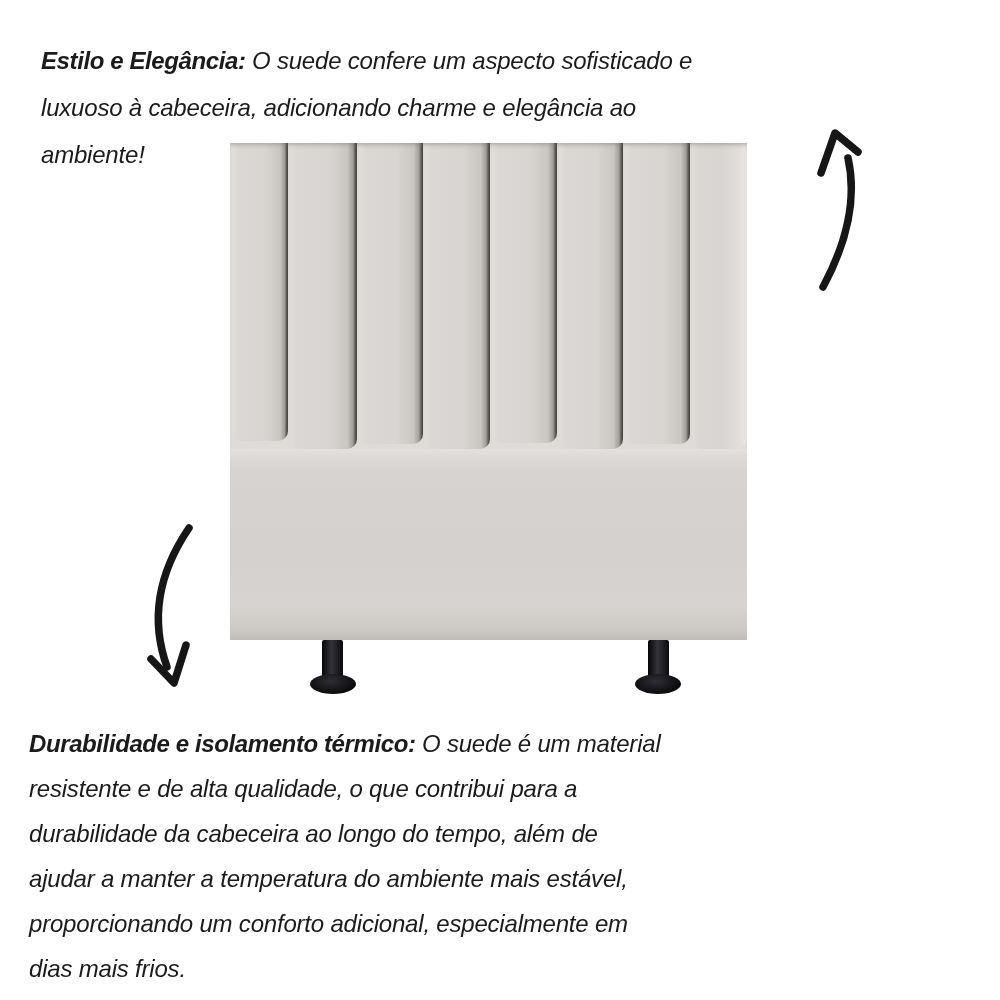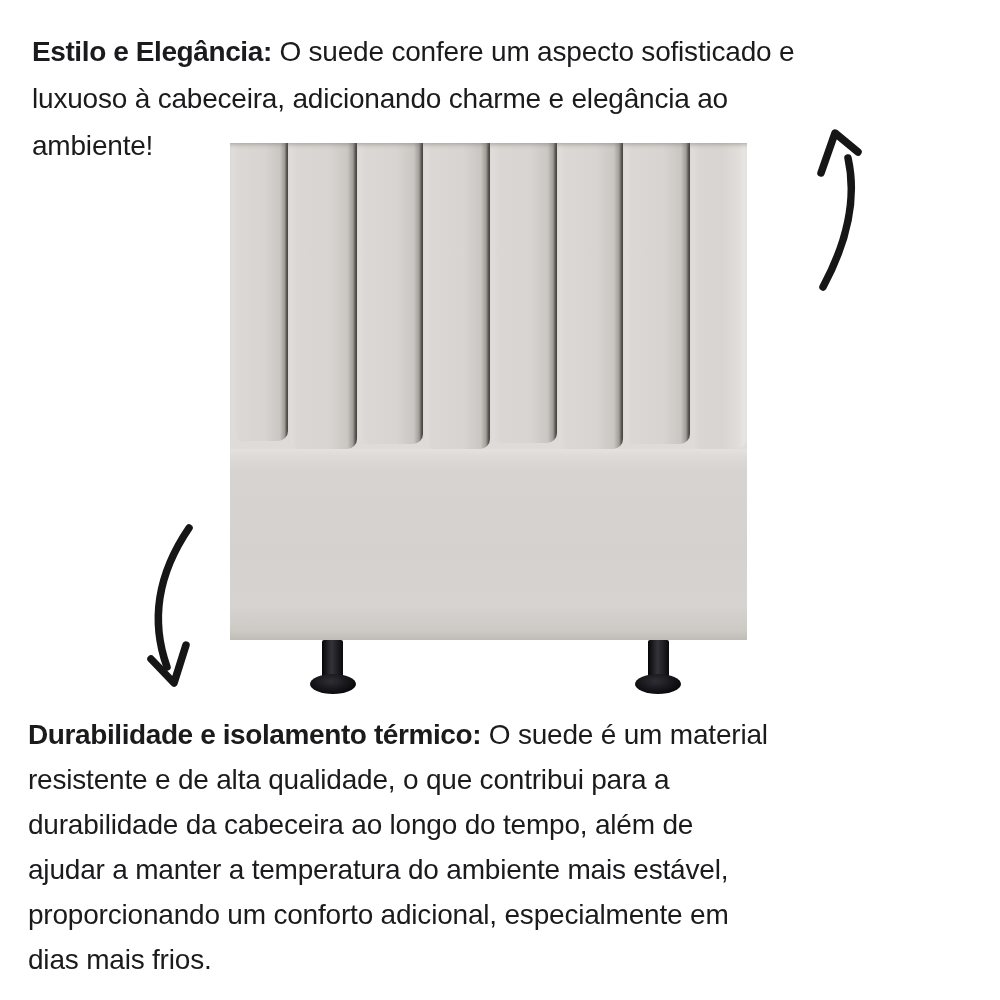--- a/index.html
+++ b/index.html
@@ -6,28 +6,29 @@
   .canvas{
     position:relative;
     width:1000px;height:1000px;
     background:#ffffff;
     overflow:hidden;
     font-family:"Liberation Sans", sans-serif;
     color:#1b1b1d;
   }
   .copy{
     position:absolute;
-    margin:4px;
-    font-size:28px;
+    margin:13px;
+    font-size:24px;
     white-space:pre-line;
     letter-spacing:-0.2px;
+    font-style:italic;
   }
   .copy strong{font-weight:700;letter-spacing:-0.4px;}
   .copy-top{left:28px;top:24px;width:960px;line-height:47px;}
-  .copy-bottom{left:24px;top:708px;width:960px;line-height:45px;}
+  .copy-bottom{left:16px;top:708px;width:960px;line-height:45px;}
 
   
   .headboard{
     position:absolute;left:230px;top:143px;width:517px;height:557px;
   }
   .channels{
     position:absolute;left:0;top:0;width:517px;height:306px;
     display:flex;align-items:flex-start;
     background:#dedbd8;
   }

